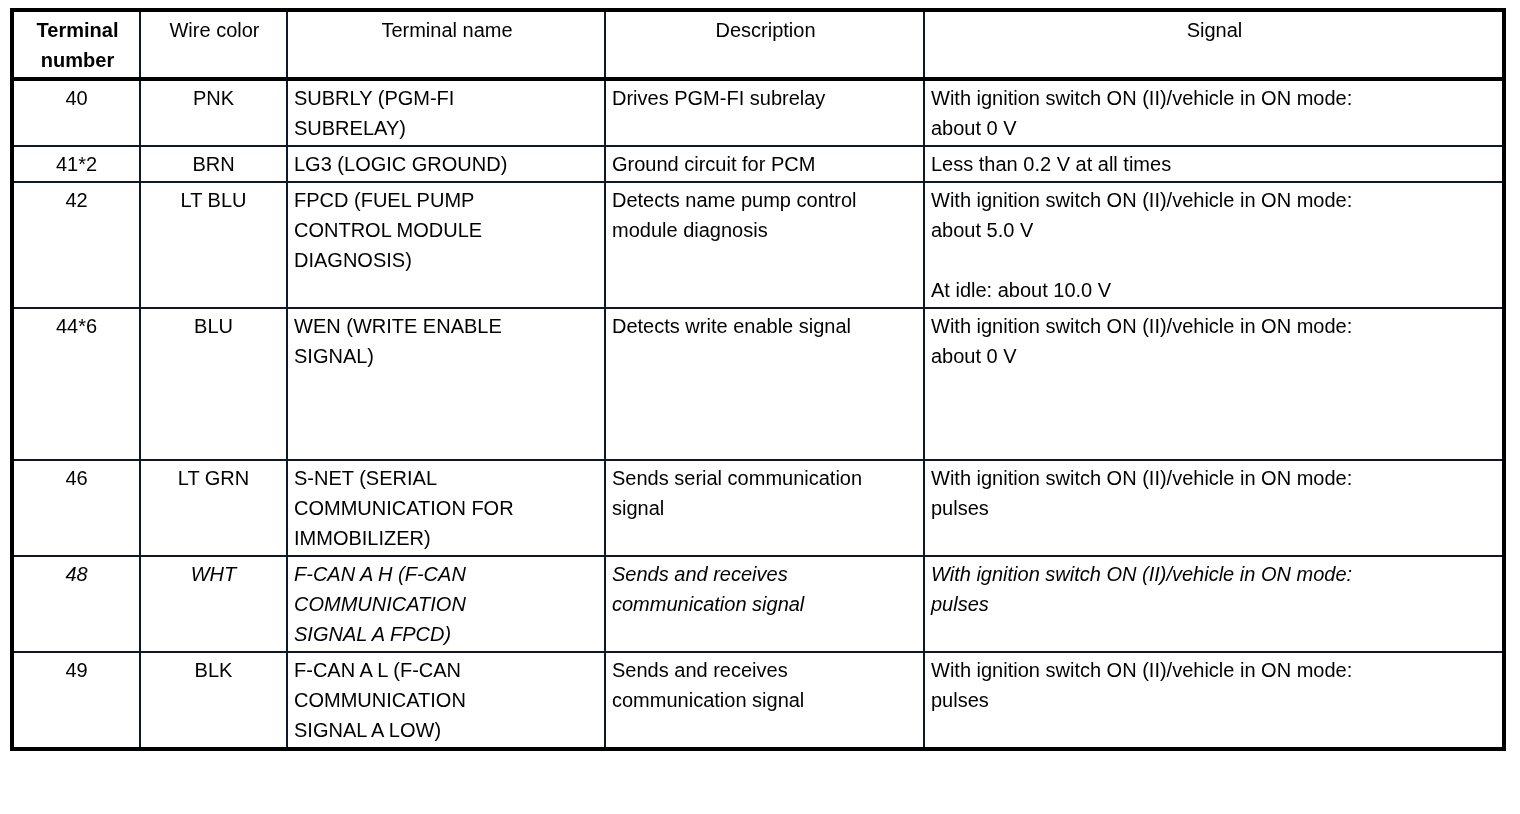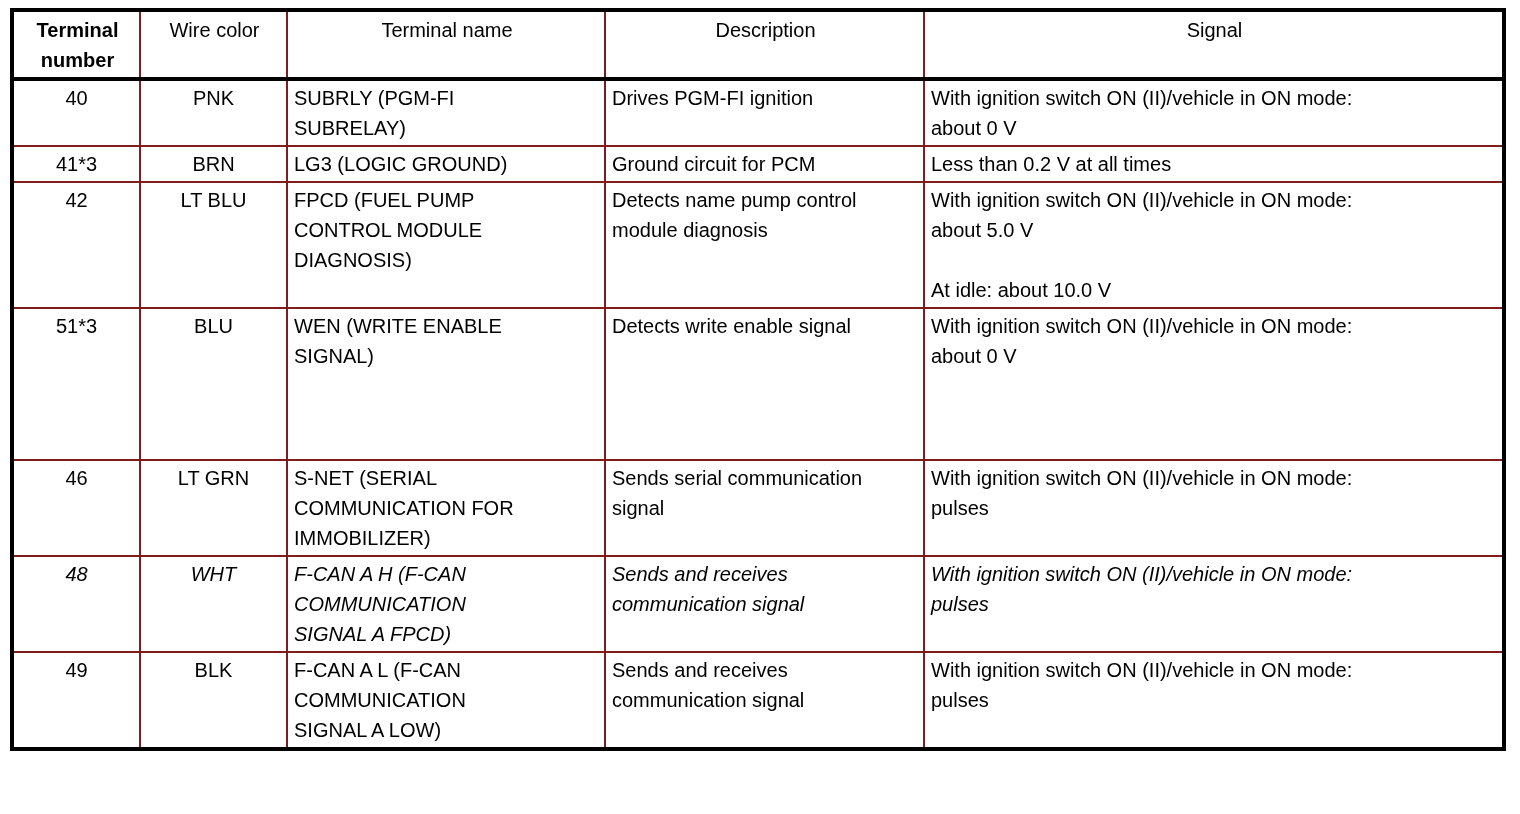--- a/index.html
+++ b/index.html
@@ -20,21 +20,21 @@
     position: absolute;
     left: 10px;
     top: 8px;
     width: 1492px;
     border-collapse: collapse;
     table-layout: fixed;
     border: 4px solid #000000;
   }
   table.terminals th,
   table.terminals td {
-    border: 2px solid #7f1d1d;
+    border: 2px solid #0f172a;
     vertical-align: top;
     color: #000000;
     font-size: 20px;
     line-height: 30px;
     padding: 2px 4px 2px 6px;
     overflow: hidden;
   }
   table.terminals thead th {
     border-bottom: 4px solid #000000;
     text-align: center;
@@ -76,46 +76,46 @@
         <th>Description</th>
         <th>Signal</th>
       </tr>
     </thead>
     <tbody>
       <tr>
         <td class="center">40</td>
         <td class="center">PNK</td>
         <td>SUBRLY (PGM-FI
 SUBRELAY)</td>
-        <td>Drives PGM-FI ignition</td>
+        <td>Drives PGM-FI subrelay</td>
         <td>With ignition switch ON (II)/vehicle in ON mode:
 about 0 V</td>
       </tr>
       <tr>
-        <td class="center">41*3</td>
+        <td class="center">41*2</td>
         <td class="center">BRN</td>
         <td>LG3 (LOGIC GROUND)</td>
         <td>Ground circuit for PCM</td>
         <td>Less than 0.2 V at all times</td>
       </tr>
       <tr>
         <td class="center">42</td>
         <td class="center">LT BLU</td>
         <td>FPCD (FUEL PUMP
 CONTROL MODULE
 DIAGNOSIS)</td>
         <td>Detects name pump control
 module diagnosis</td>
         <td>With ignition switch ON (II)/vehicle in ON mode:
 about 5.0 V
 
 At idle: about 10.0 V</td>
       </tr>
       <tr>
-        <td class="center">51*3</td>
+        <td class="center">44*6</td>
         <td class="center">BLU</td>
         <td>WEN (WRITE ENABLE
 SIGNAL)</td>
         <td>Detects write enable signal</td>
         <td>With ignition switch ON (II)/vehicle in ON mode:
 about 0 V</td>
       </tr>
       <tr>
         <td class="center">46</td>
         <td class="center">LT GRN</td>

